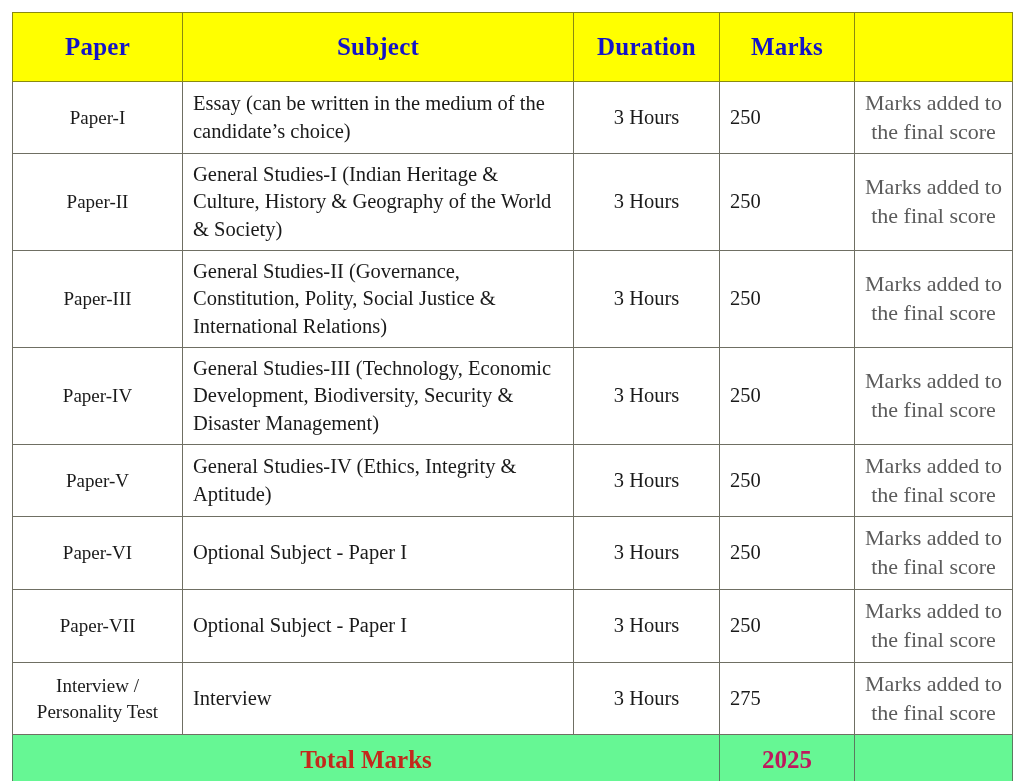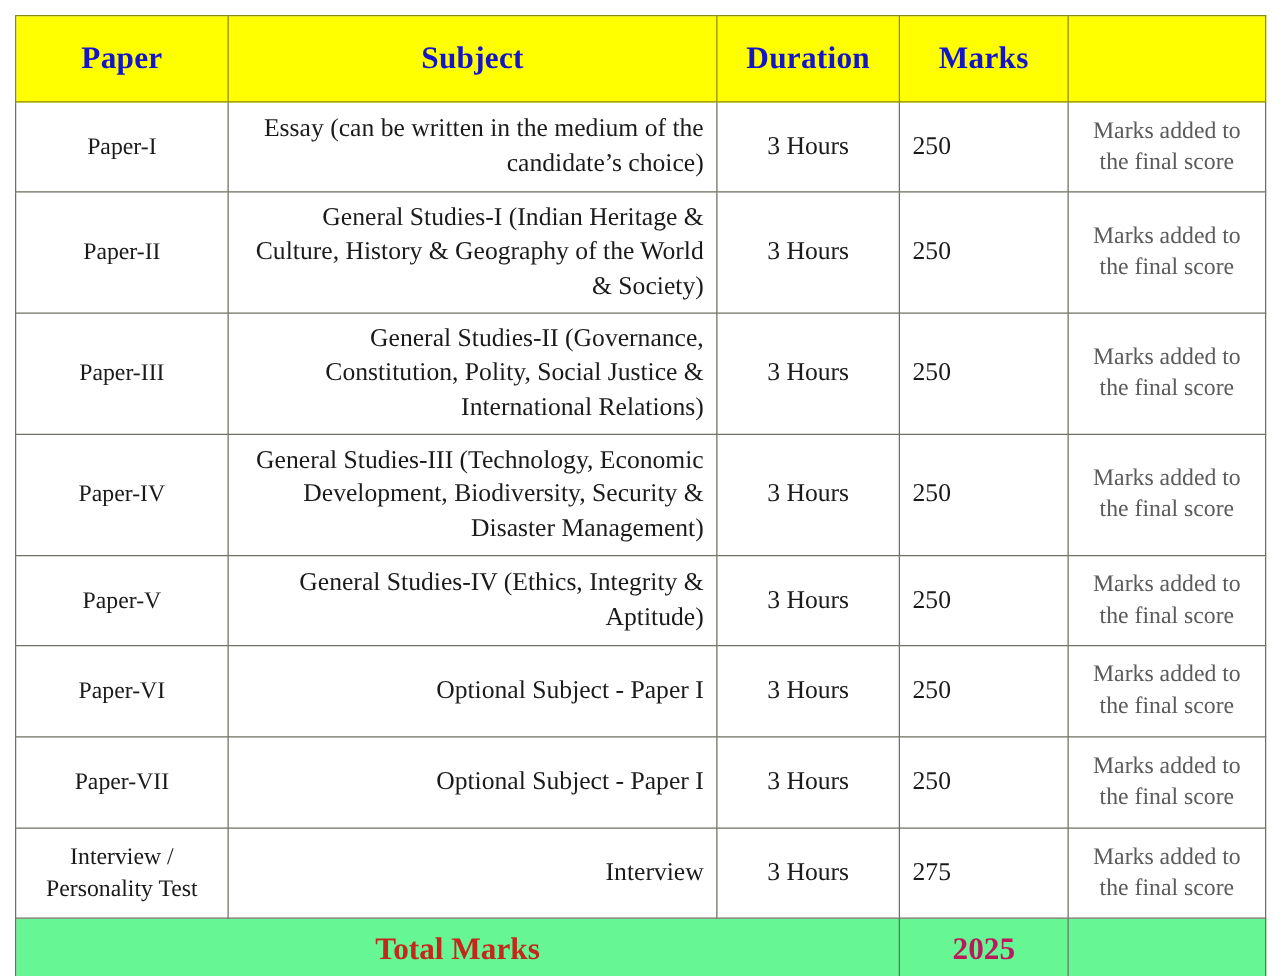--- a/index.html
+++ b/index.html
@@ -62,33 +62,33 @@
     font-size: 20.5px;
     color: #1a1a1a;
     line-height: 1.32;
   }
   td.paper-cell {
     text-align: center;
     font-size: 19px;
     color: #1a1a1a;
   }
   td.subject-cell {
-    text-align: right;
+    text-align: left;
     padding-left: 12px;
     padding-right: 8px;
   }
   td.duration-cell {
     text-align: center;
   }
   td.marks-cell {
   }
   td.remark-cell {
     text-align: center;
     color: #5b5b5b;
-    font-size: 19px;
+    font-size: 22px;
     line-height: 1.3;
     padding-left: 6px;
     padding-right: 6px;
   }
 
   
   tr.r-h1 { height: 72px; }
   tr.r-h2 { height: 97px; }
   tr.r-h3 { height: 72px; margin-left: 20px; }
   tr.r-h4 { height: 73px; }

